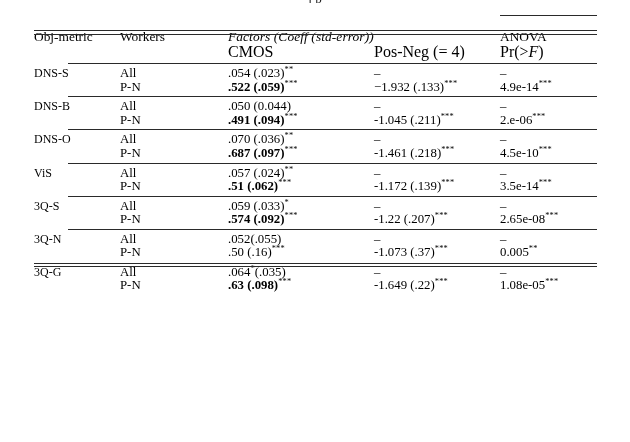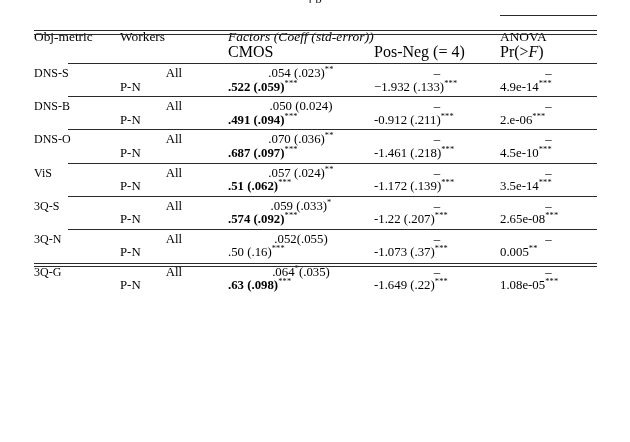--- a/index.html
+++ b/index.html
@@ -44,21 +44,21 @@
   .rule.thick{height:1.3px;}
 
   
   .hdr{font-size:13.4px;padding-top:7px;padding-bottom:6px;}
   .hdr-sub{font-size:16px;padding-top:6px;padding-bottom:5px;}
   .factors-hd{font-style:italic;text-align:center;letter-spacing:.1px;}
   .anova-hd{text-align:left;padding-left:2px;}
 
   
   .cell{padding-top:3.0px;padding-bottom:2.4px;font-size:12.8px;white-space:nowrap;}
-  .cell.top{padding-top:6.0px;text-align:center;}
+  .cell.top{padding-top:6.0px;}
   .metric-cell{font-size:12px;white-space:nowrap;}
   .b{font-weight:bold;font-family:Liberation Serif, serif;}
   sup{font-size:8.4px;line-height:0;vertical-align:super;letter-spacing:.2px;}
 
   .mi{font-style:italic;}
 </style>
 </head>
 <body>
 
 <div class="page">
@@ -99,28 +99,28 @@
           </tr>
           <tr>
             <td class="cell">P-N</td>
             <td class="cell"><span class="b">.522 (.059)</span><sup>***</sup></td>
             <td class="cell"><span>−1.932 (.133)</span><sup>***</sup></td>
             <td class="cell"><span>4.9e-14</span><sup>***</sup></td>
           </tr>
           <tr>
             <td class="metric-cell" rowspan="2">DNS-B</td>
             <td class="cell top">All</td>
-            <td class="cell top"><span>.050 (0.024)</span></td>
+            <td class="cell top"><span>.050 (0.044)</span></td>
             <td class="cell top"><span>–</span></td>
             <td class="cell top"><span>–</span></td>
           </tr>
           <tr>
             <td class="cell">P-N</td>
             <td class="cell"><span class="b">.491 (.094)</span><sup>***</sup></td>
-            <td class="cell"><span>-0.912 (.211)</span><sup>***</sup></td>
+            <td class="cell"><span>-1.045 (.211)</span><sup>***</sup></td>
             <td class="cell"><span>2.e-06</span><sup>***</sup></td>
           </tr>
           <tr>
             <td class="metric-cell" rowspan="2">DNS-O</td>
             <td class="cell top">All</td>
             <td class="cell top"><span>.070 (.036)</span><sup>**</sup></td>
             <td class="cell top"><span>–</span></td>
             <td class="cell top"><span>–</span></td>
           </tr>
           <tr>

